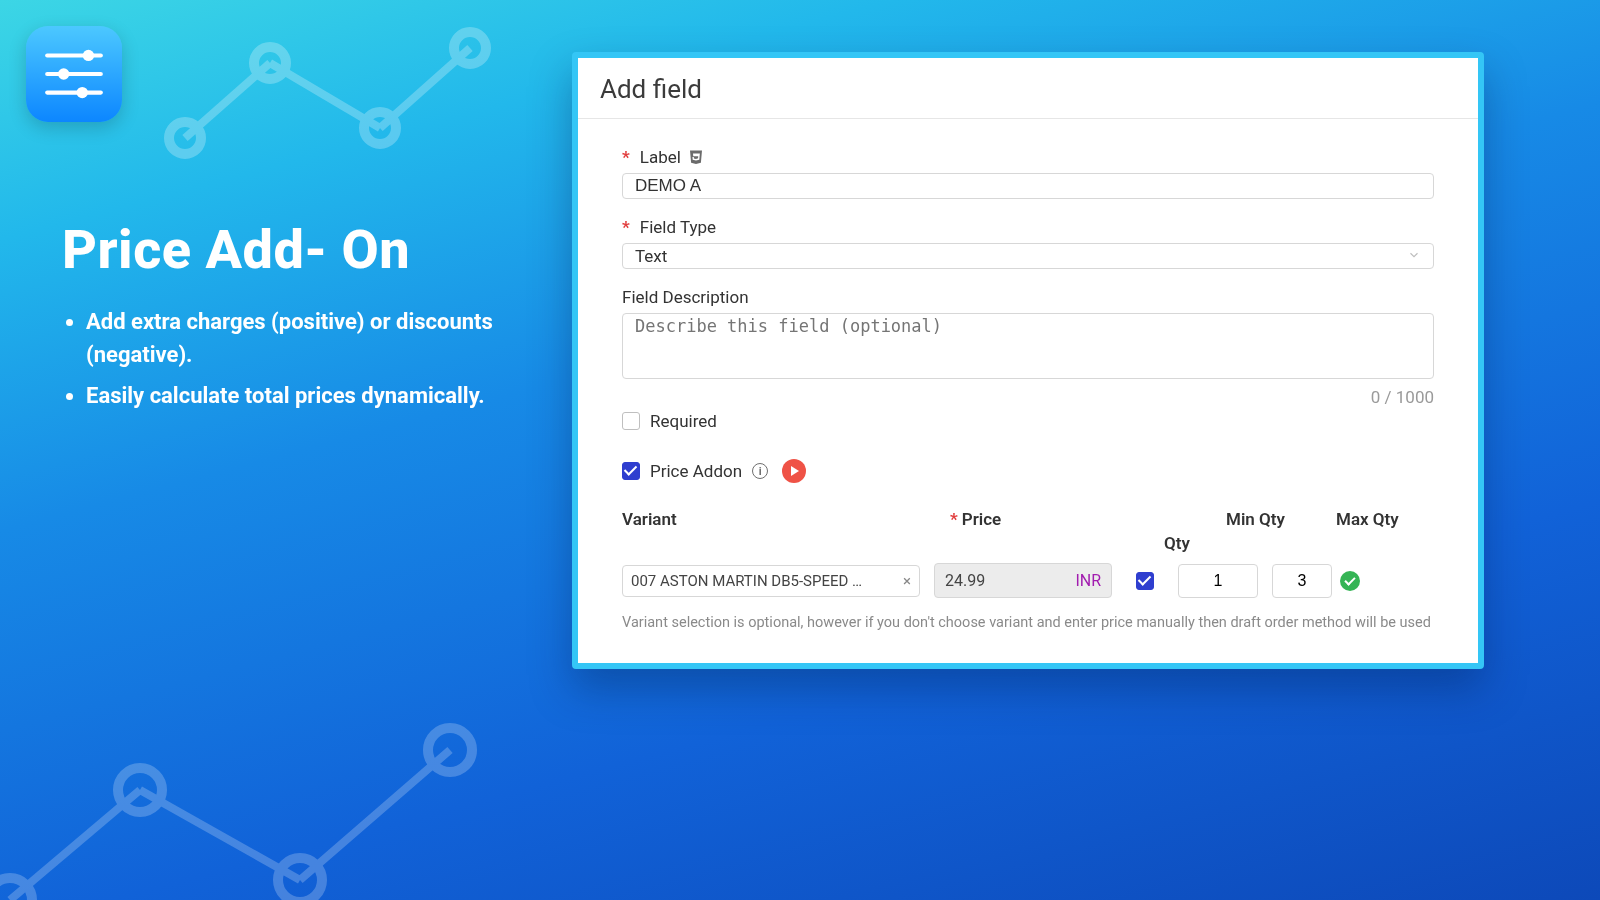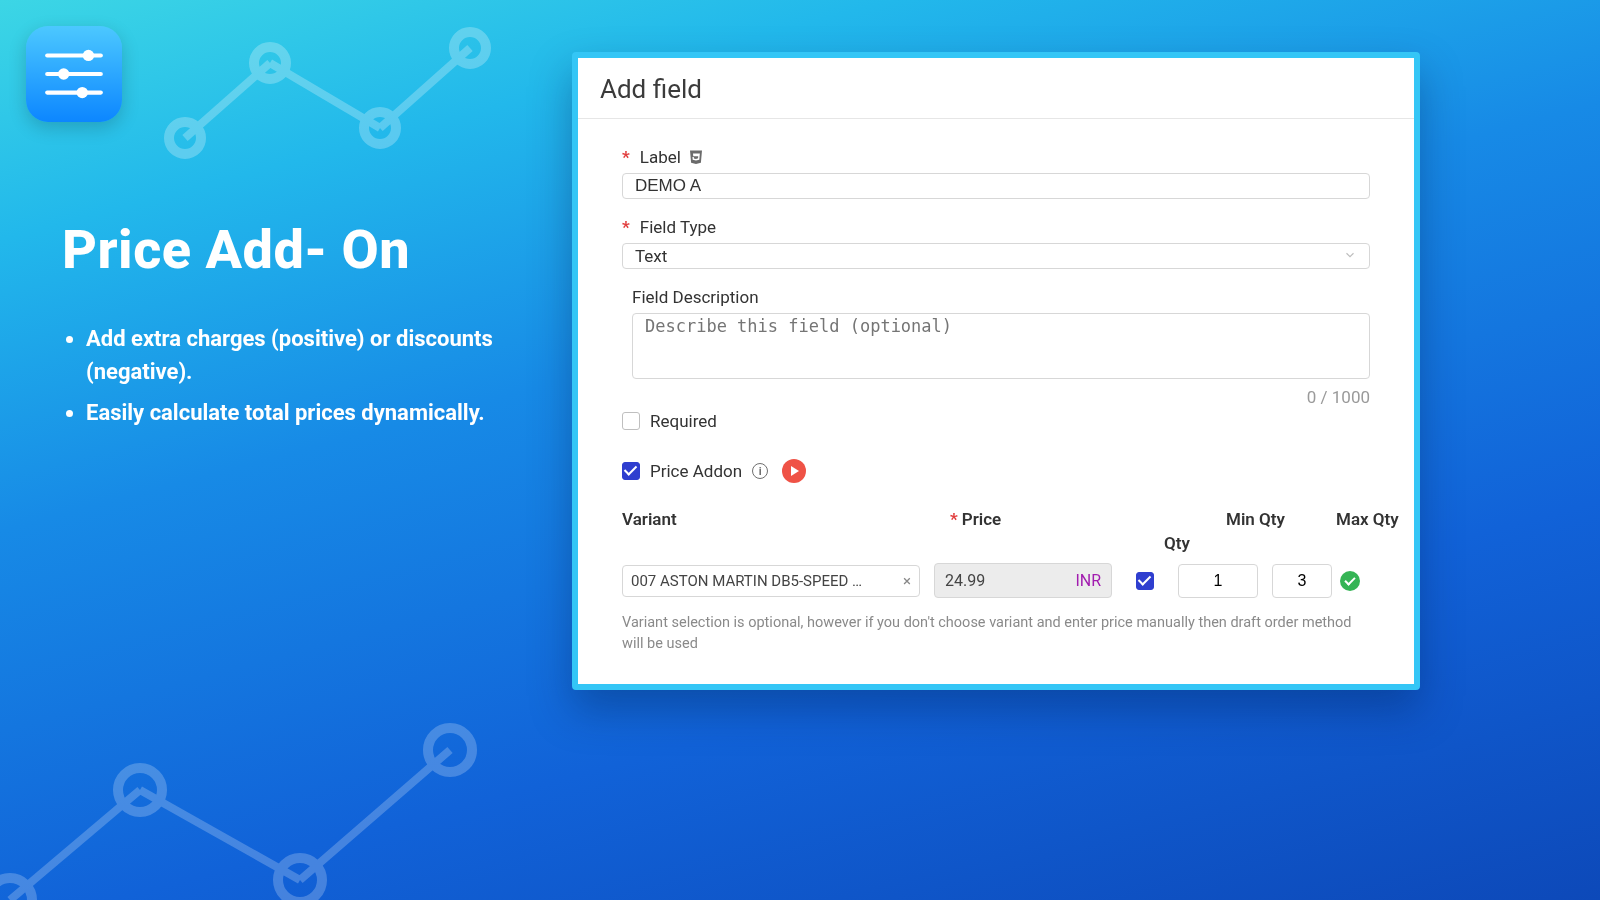--- a/index.html
+++ b/index.html
@@ -23,26 +23,26 @@
   .deco circle { fill: none; stroke-width: 10; }
   .deco line { stroke-width: 8; }
   .deco.top { top: 18px; left: 140px; width: 360px; height: 160px; }
   .deco.bottom { bottom: -40px; left: -30px; width: 520px; height: 260px; opacity:.22; }
 
   
   .left {
     position: absolute; left: 62px; top: 220px; width: 460px; color: #fff;
   }
   .left h1 { font-size: 54px; font-weight: 800; letter-spacing: .5px; line-height:1.1; }
-  .left ul { margin-top: 43px; padding-left: 24px; }
+  .left ul { margin-top: 26px; padding-left: 24px; }
   .left li { font-size: 22px; font-weight: 700; line-height: 1.5; margin-bottom: 8px; }
 
   
   .panel-wrap {
-    position:absolute; top:52px; left:572px; width:848px;
+    position:absolute; top:52px; left:572px; width:912px;
     border: 6px solid #34c6f6;
     border-radius: 4px;
     box-shadow: 0 20px 42px rgba(4,28,80,.35);
     background:#fff;
   }
   .panel-title {
     padding: 16px 22px 14px; font-size: 26px; color:#3b3b3b; font-weight: 400;
   }
   .hr { height:1px; background:#e6e6e6; }
   .panel-body { padding: 18px 44px 30px; color:#333; }
@@ -162,21 +162,21 @@
         <div class="select">
           <span>Text</span>
           <span class="chev">
             <svg width="14" height="14" viewBox="0 0 24 24" fill="none" stroke="currentColor" stroke-width="2">
                 <polyline points="6 9 12 15 18 9"></polyline>
               </svg>
           </span>
         </div>
       </div>
 
-      <div class="fld" style="margin-top:18px;margin-left:10px;">
+      <div class="fld" style="margin-top:18px;">
         <div class="fld-label">Field Description</div>
         <textarea class="textarea" placeholder="Describe this field (optional)" style=""></textarea>
         <div class="counter">0 / 1000</div>
       </div>
 
       <div class="cbrow">
         <span class="cbox"></span>
         <span>Required</span>
       </div>
 

